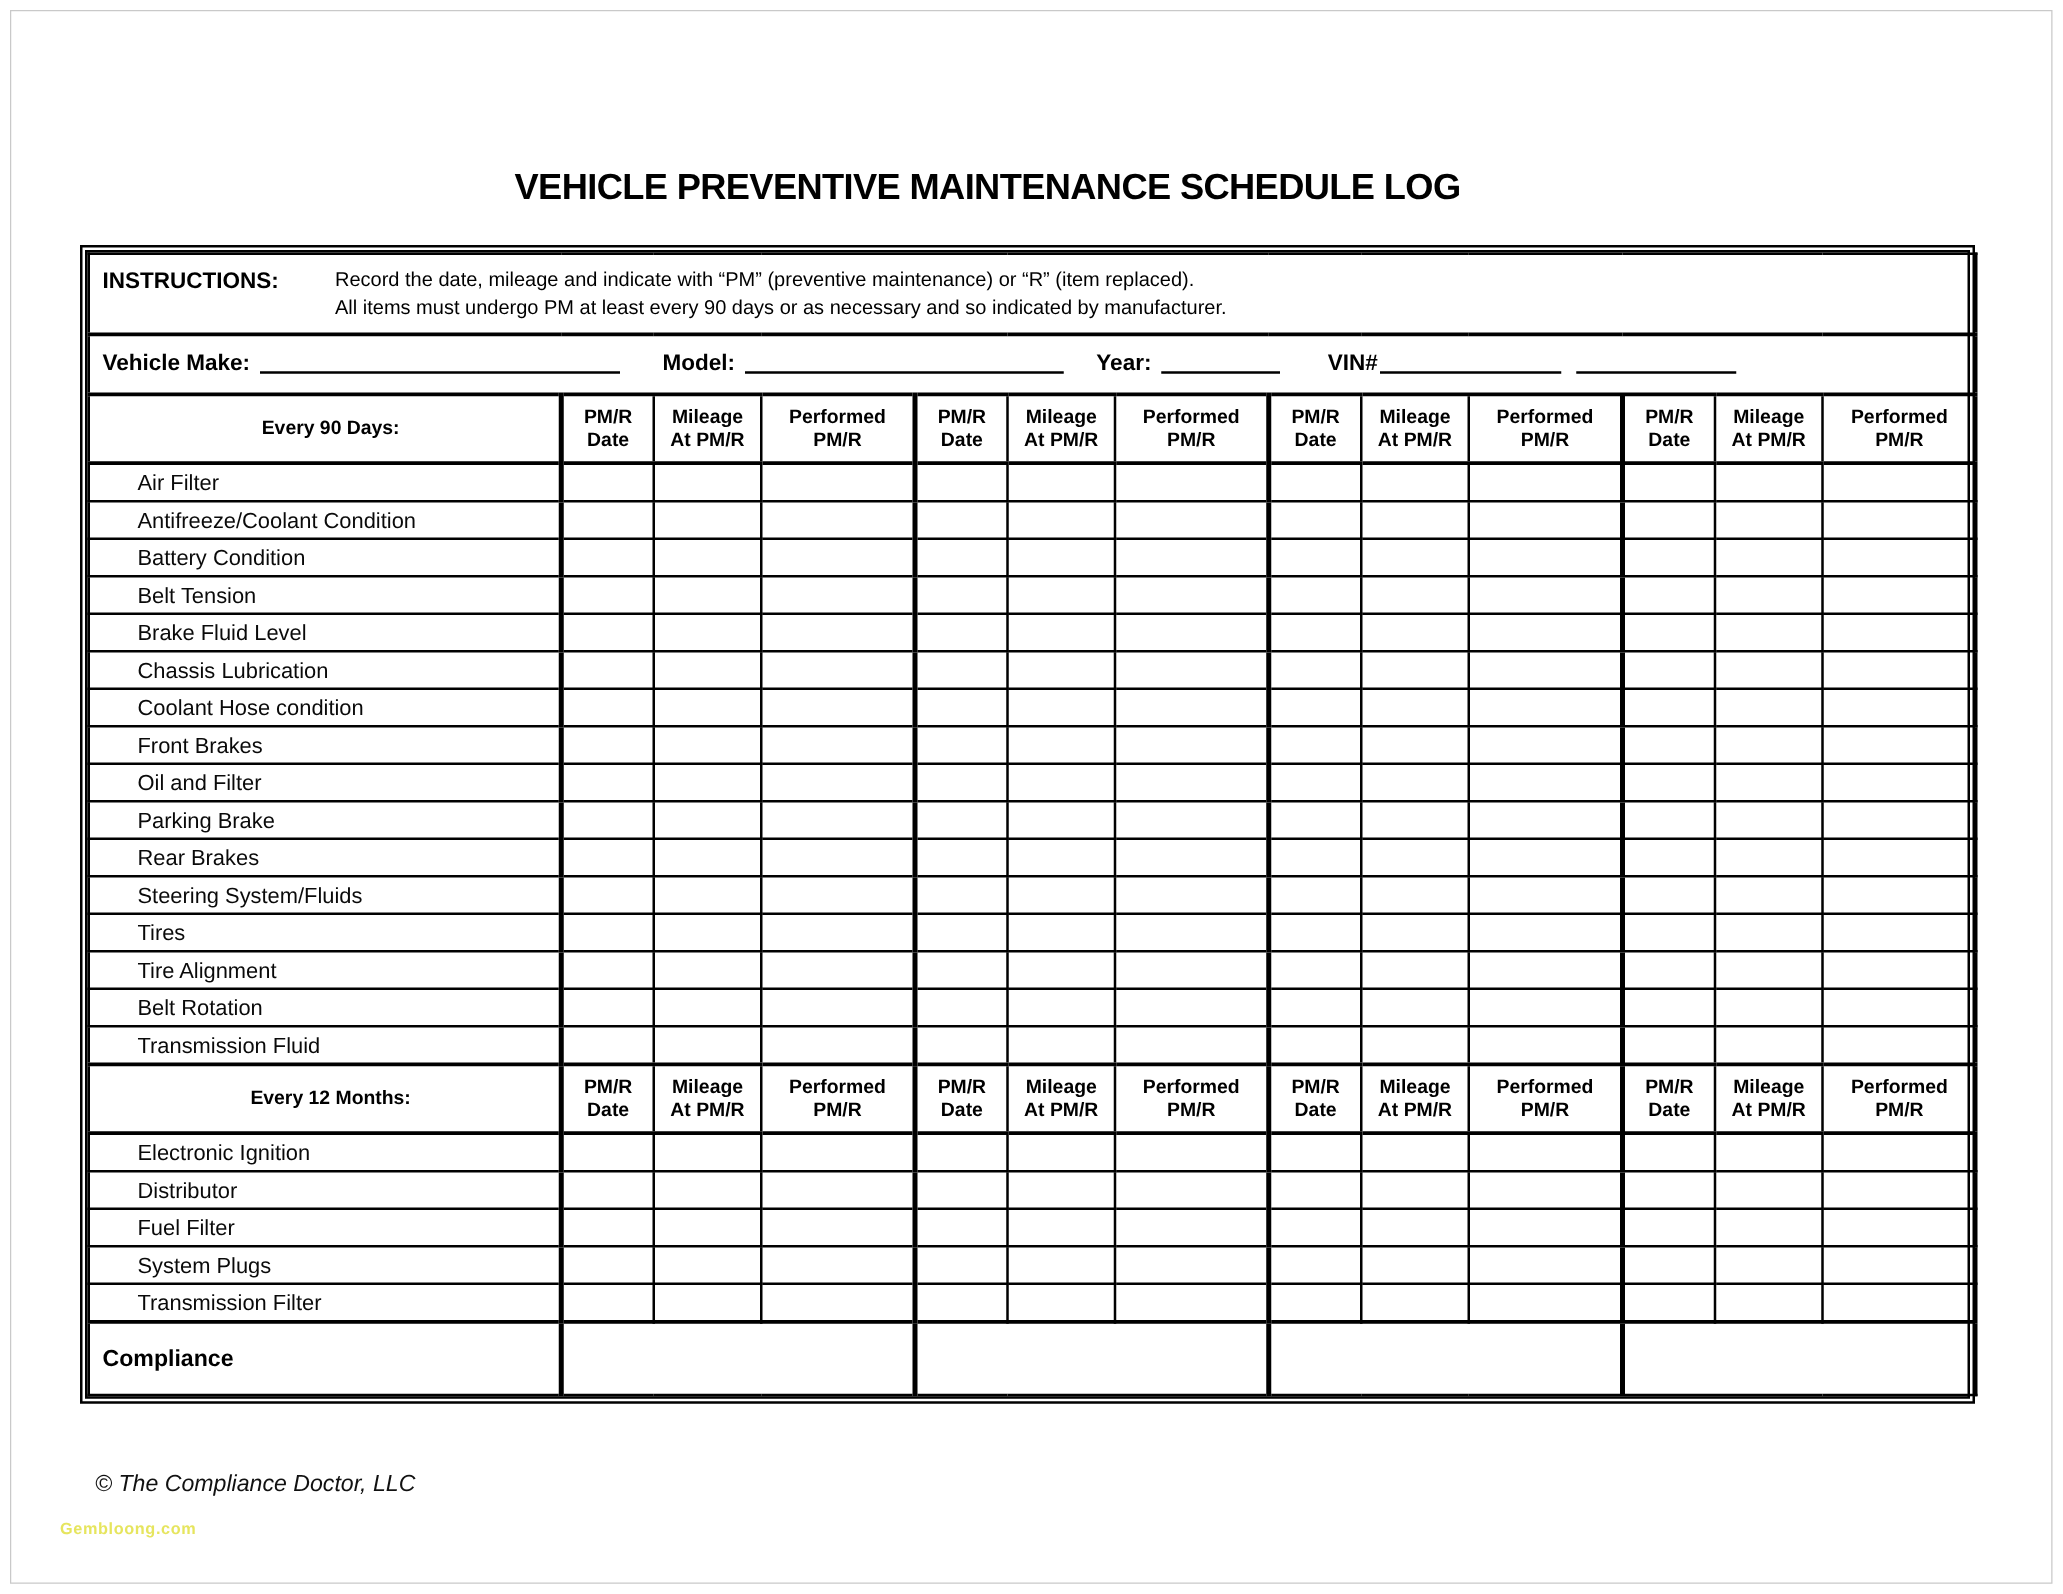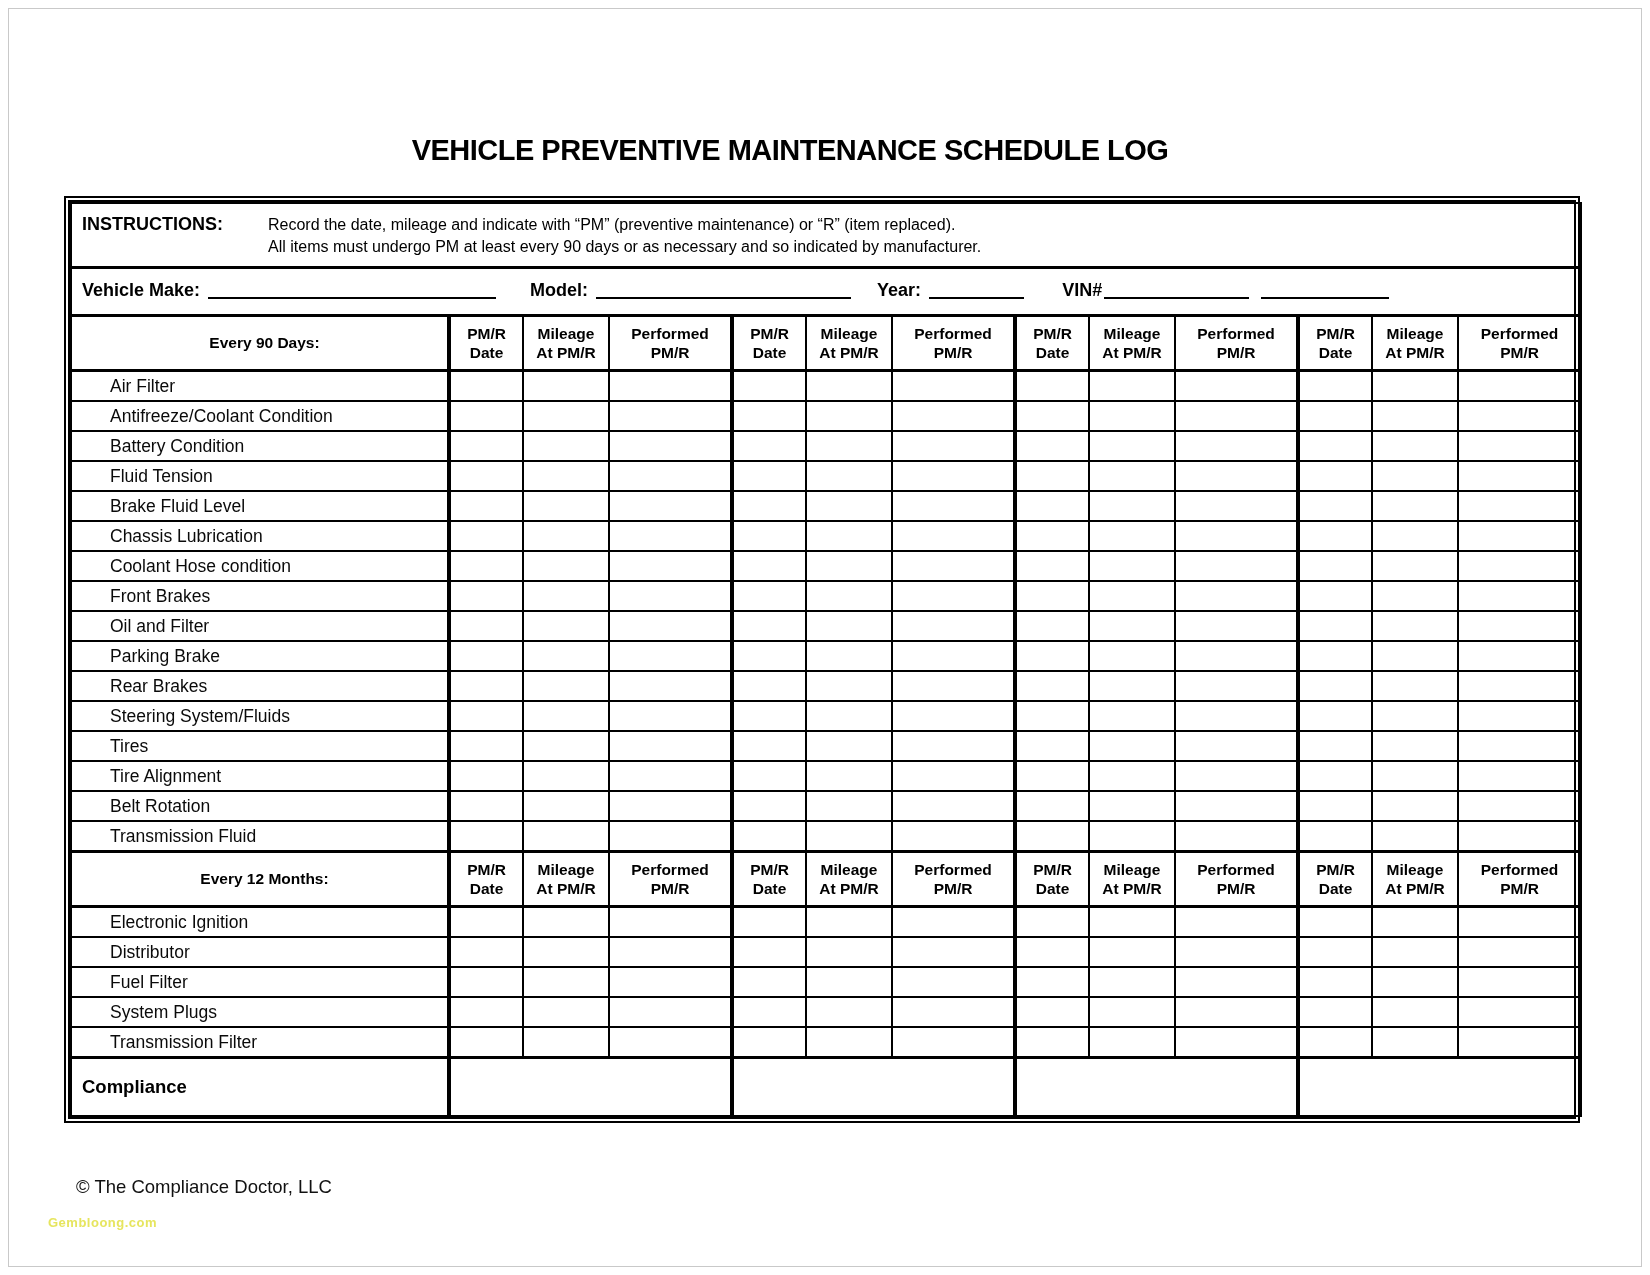--- a/index.html
+++ b/index.html
@@ -75,20 +75,21 @@
 
   
   .sig-row td { height: 56px; border-top: 3px solid #000; }
   .sig-label { font-weight: bold; font-size: 18.5px; padding-left: 10px; }
 
   .footer {
     position: absolute;
     left: 76px; top: 1176px;
     font-size: 18.5px;
     color: #111;
+    font-style: italic;
   }
   .watermark {
     position: absolute;
     left: 48px; top: 1215px;
     font-size: 13px;
     font-weight: bold;
     color: #e6e55e;
     letter-spacing: 0.5px;
   }
 </style>
@@ -235,21 +236,21 @@
               <td class="fill"></td>
               <td class="fill"></td>
               <td class="fill grp-start"></td>
               <td class="fill"></td>
               <td class="fill"></td>
               <td class="fill grp-start"></td>
               <td class="fill"></td>
               <td class="fill"></td>
             </tr>
             <tr class="item-row">
-              <td class="item-label">Fluid Tension</td>
+              <td class="item-label">Belt Tension</td>
               <td class="fill grp-start"></td>
               <td class="fill"></td>
               <td class="fill"></td>
               <td class="fill grp-start"></td>
               <td class="fill"></td>
               <td class="fill"></td>
               <td class="fill grp-start"></td>
               <td class="fill"></td>
               <td class="fill"></td>
               <td class="fill grp-start"></td>

